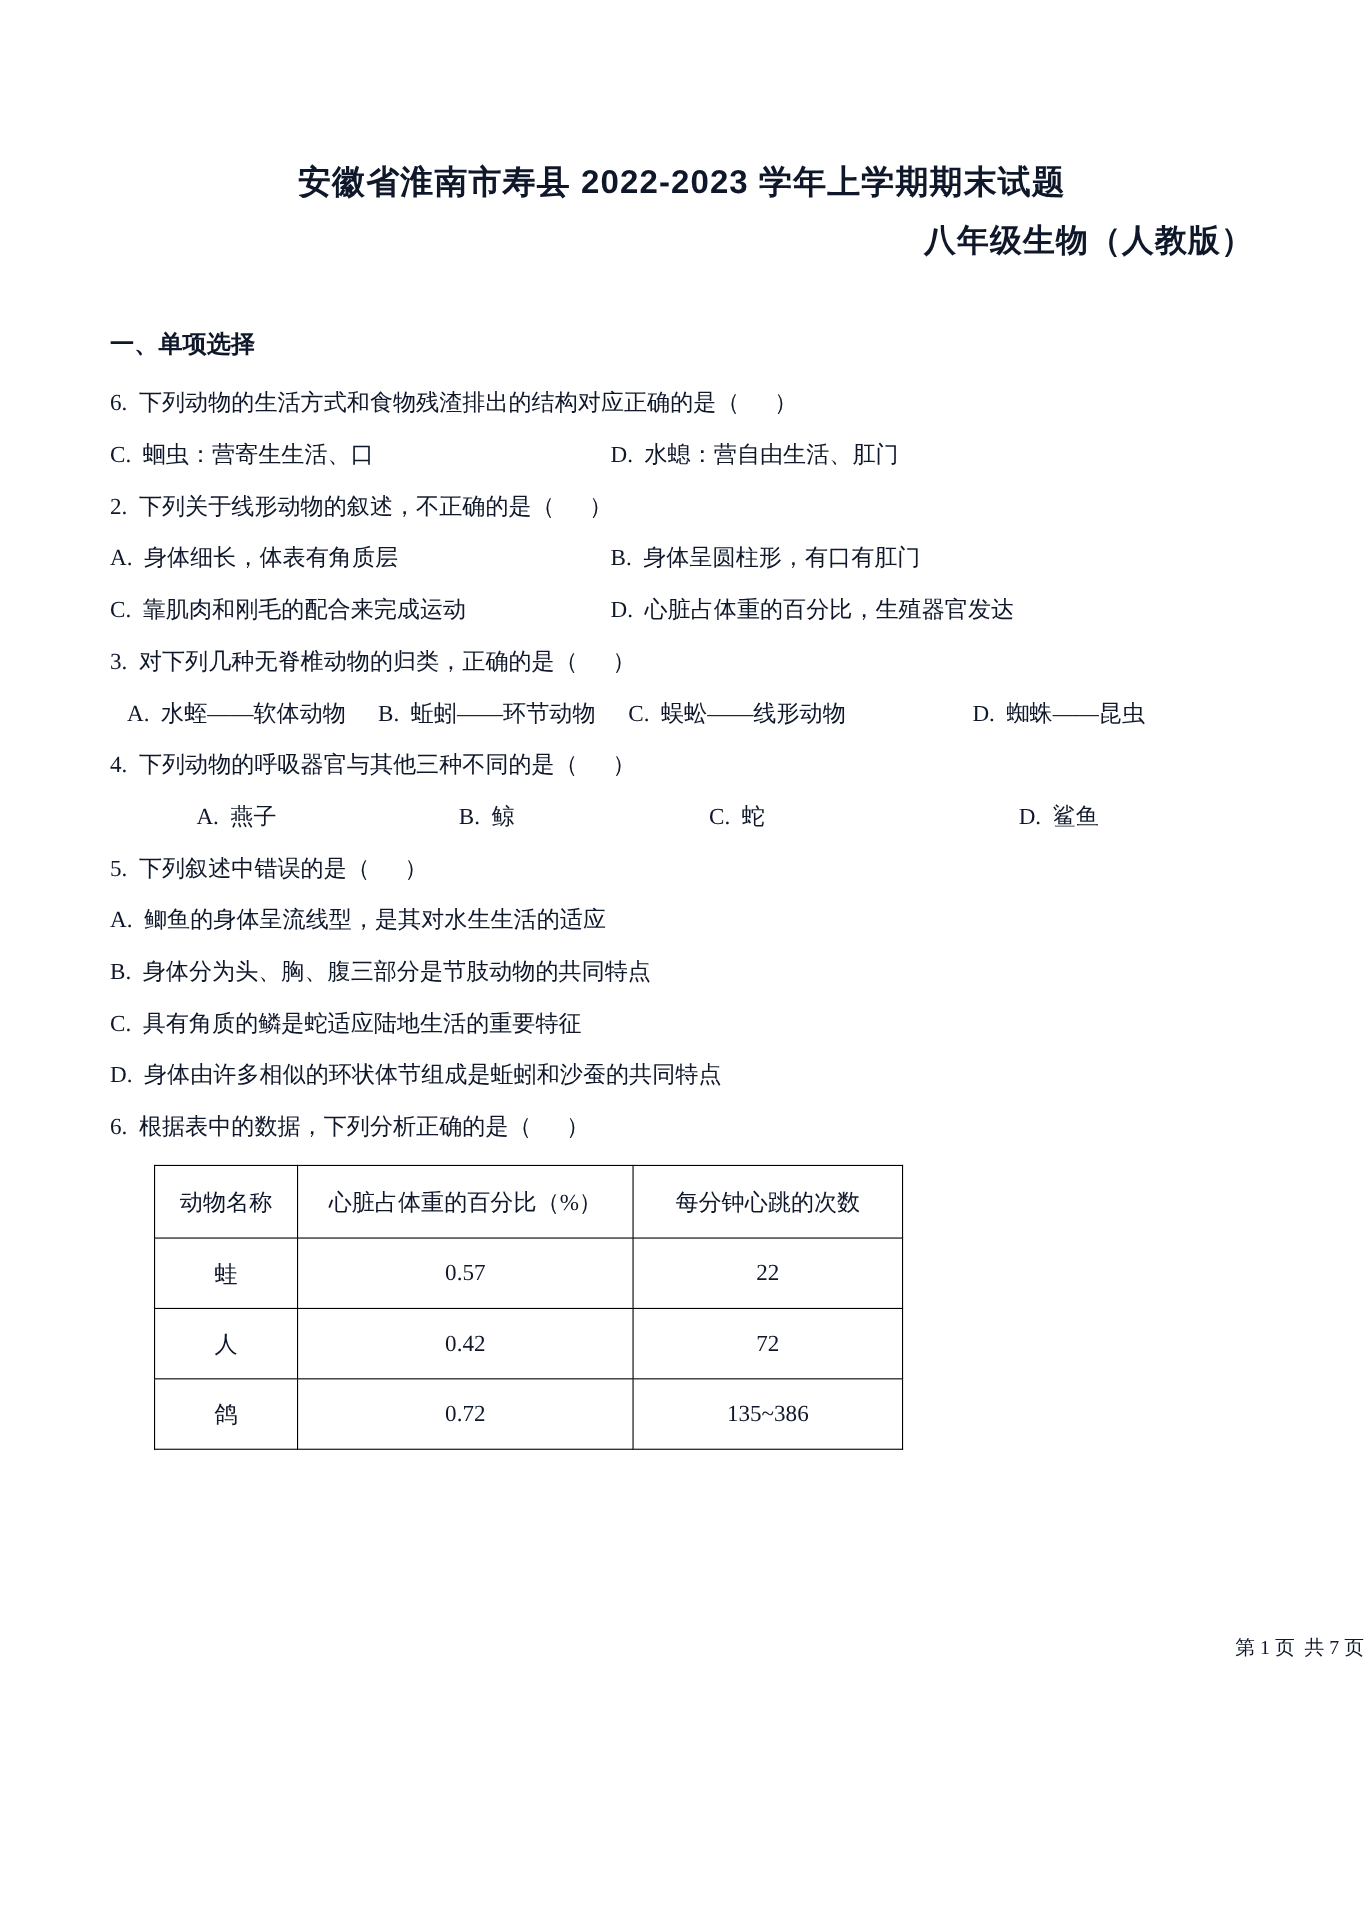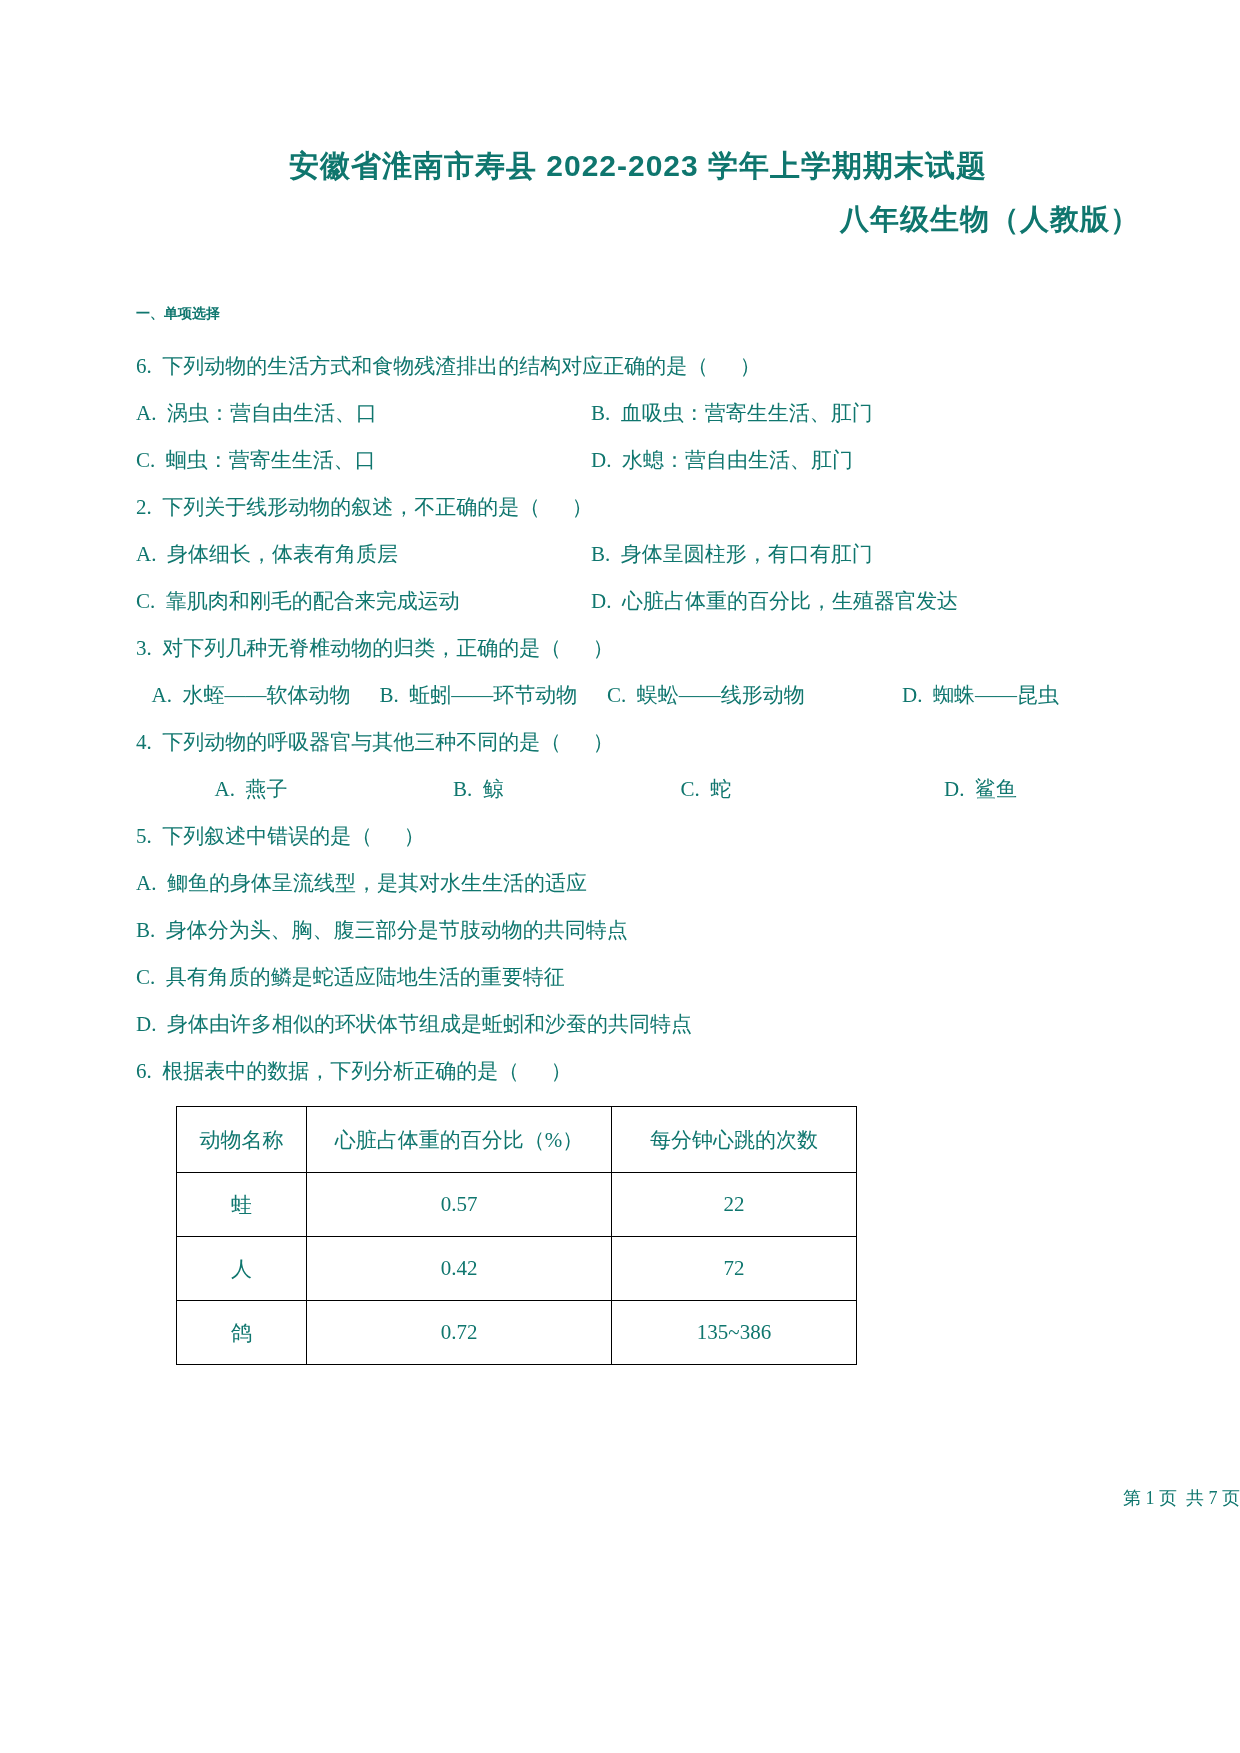--- a/index.html
+++ b/index.html
@@ -4,22 +4,21 @@
 <style>
   * { box-sizing: border-box; }
   html, body { margin: 0; padding: 0; background: #ffffff; }
   .page {
     width: 1240px;
     height: 1753px;
     background: #ffffff;
     position: relative;
     overflow: hidden;
     font-family: "Liberation Serif", serif;
-    color: #0f766e;
-    padding-left: 36px;
+    color: #0f172a;
   }
   .content { padding: 148px 100px 0 100px; }
 
   .title {
     font-family: "Liberation Sans", sans-serif;
     font-weight: 700;
     font-size: 30px;
     line-height: 36px;
     text-align: center;
     margin: 0 0 18px 0;
@@ -32,21 +31,21 @@
     font-size: 29px;
     line-height: 34px;
     text-align: right;
     margin: 0;
     letter-spacing: 1px;
     white-space: pre-wrap;
   }
   .section-header {
     font-family: "Liberation Sans", sans-serif;
     font-weight: 700;
-    font-size: 14px;
+    font-size: 22px;
     line-height: 26px;
     margin: 64px 0 28px 0;
     white-space: pre-wrap;
   }
 
   .line {
     font-size: 21px;
     line-height: 25px;
     margin-bottom: 22px;
     white-space: pre-wrap;
@@ -95,24 +94,20 @@
 
 <div class="page">
   <div class="content">
 
     <div class="title">安徽省淮南市寿县 2022-2023 学年上学期期末试题</div>
     <div class="subtitle">八年级生物（人教版）</div>
 
     <div class="section-header">一、单项选择</div>
 
     <div class="line">6.  下列动物的生活方式和食物残渣排出的结构对应正确的是（      ）</div>
-    <div class="line two-col">
-      <span class="opt">A.  涡虫：营自由生活、口</span>
-      <span class="opt">B.  血吸虫：营寄生生活、肛门</span>
-    </div>
     <div class="line two-col">
       <span class="opt">C.  蛔虫：营寄生生活、口</span>
       <span class="opt">D.  水螅：营自由生活、肛门</span>
     </div>
 
     <div class="line">2.  下列关于线形动物的叙述，不正确的是（      ）</div>
     <div class="line two-col">
       <span class="opt">A.  身体细长，体表有角质层</span>
       <span class="opt">B.  身体呈圆柱形，有口有肛门</span>
     </div>

